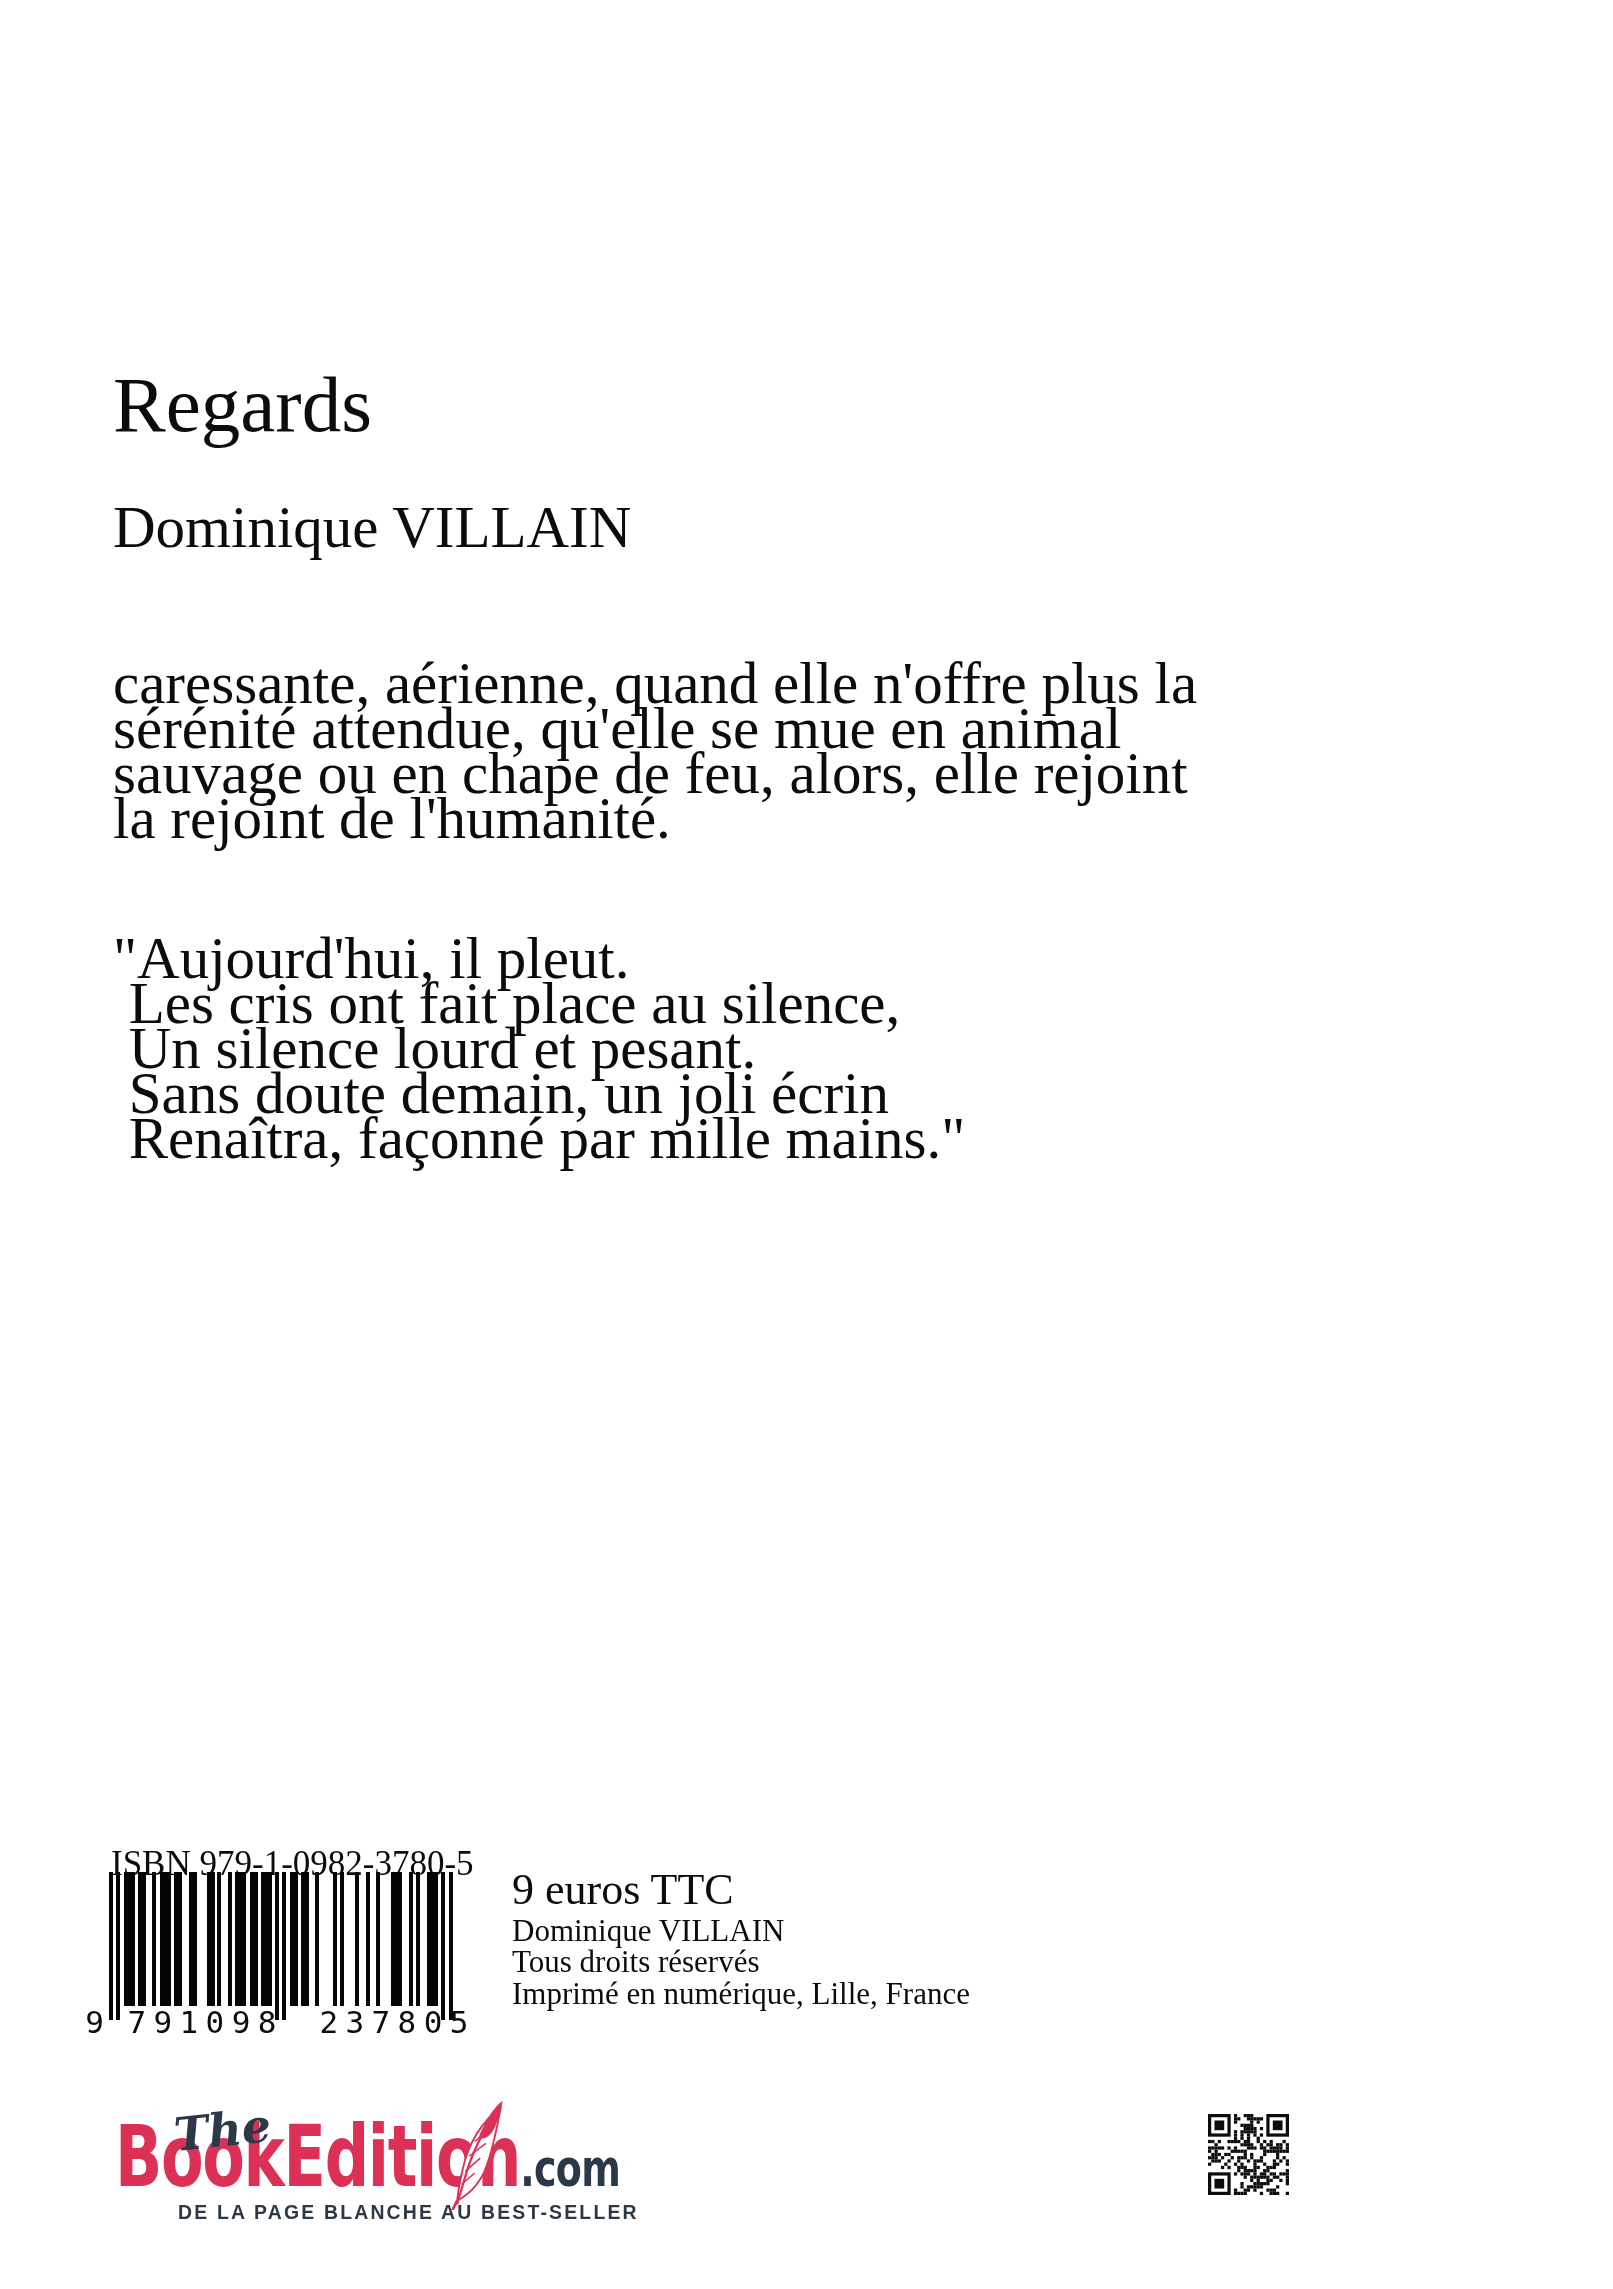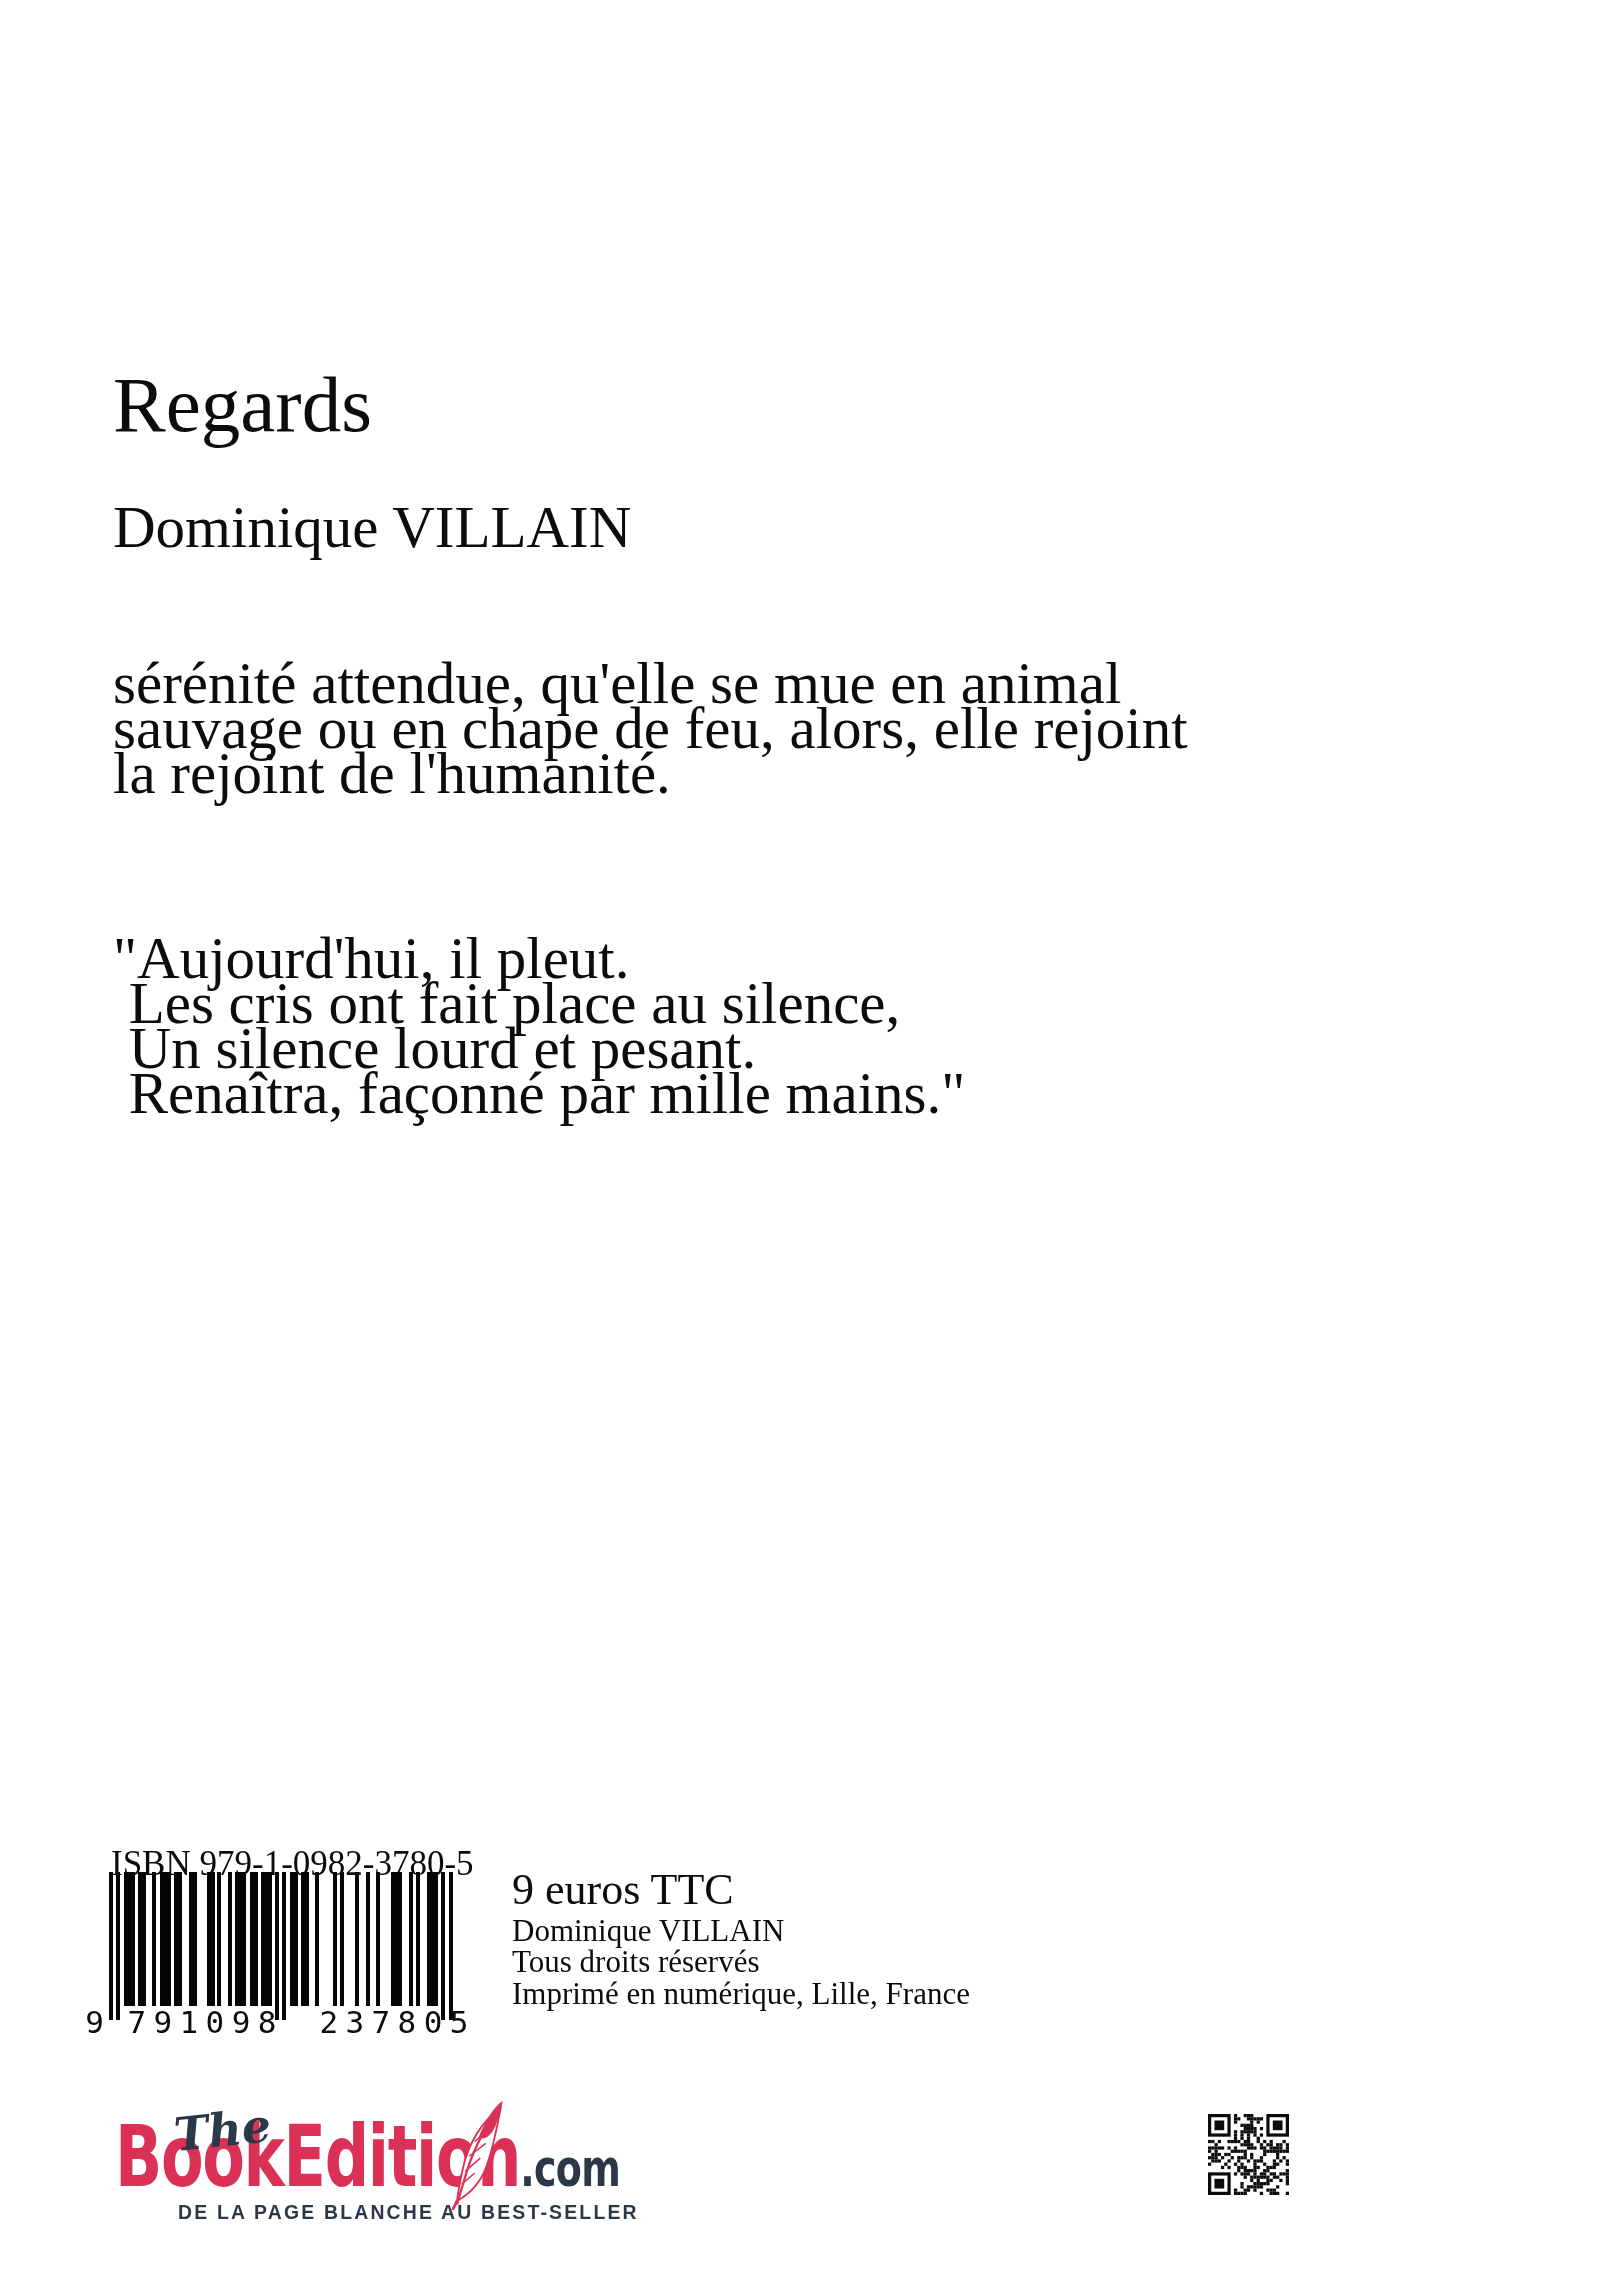--- a/index.html
+++ b/index.html
@@ -38,29 +38,31 @@
   .qr{left:1208px;top:2114px;width:81px;height:81px;}
 </style>
 </head>
 <body>
 
 <h1 class="abs title" style="font-weight:normal;margin:0;">Regards</h1>
 
 <div class="abs author">Dominique VILLAIN</div>
 
 <div class="abs synopsis">
+  <div>caressante, aérienne, quand elle n'offre plus la</div>
   <div>sérénité attendue, qu'elle se mue en animal</div>
   <div>sauvage ou en chape de feu, alors, elle rejoint</div>
   <div>la rejoint de l'humanité.</div>
 </div>
 
 <div class="abs poem">
   <div>"Aujourd'hui, il pleut.</div>
   <div class="indent">Les cris ont fait place au silence,</div>
   <div class="indent">Un silence lourd et pesant.</div>
+  <div class="indent">Sans doute demain, un joli écrin</div>
   <div class="indent">Renaîtra, façonné par mille mains."</div>
 </div>
 
 <div class="abs isbn-label">ISBN 979-1-0982-3780-5</div>
 
 <div class="abs barcode">
     <div class="bar" style="left: 0px; width: 4px; height: 148px;"></div>
     <div class="bar" style="left: 7.2px; width: 4px; height: 148px;"></div>
     <div class="bar" style="left: 14.5px; width: 11.2px; height: 134px;"></div>
     <div class="bar" style="left: 29px; width: 7.6px; height: 134px;"></div>

